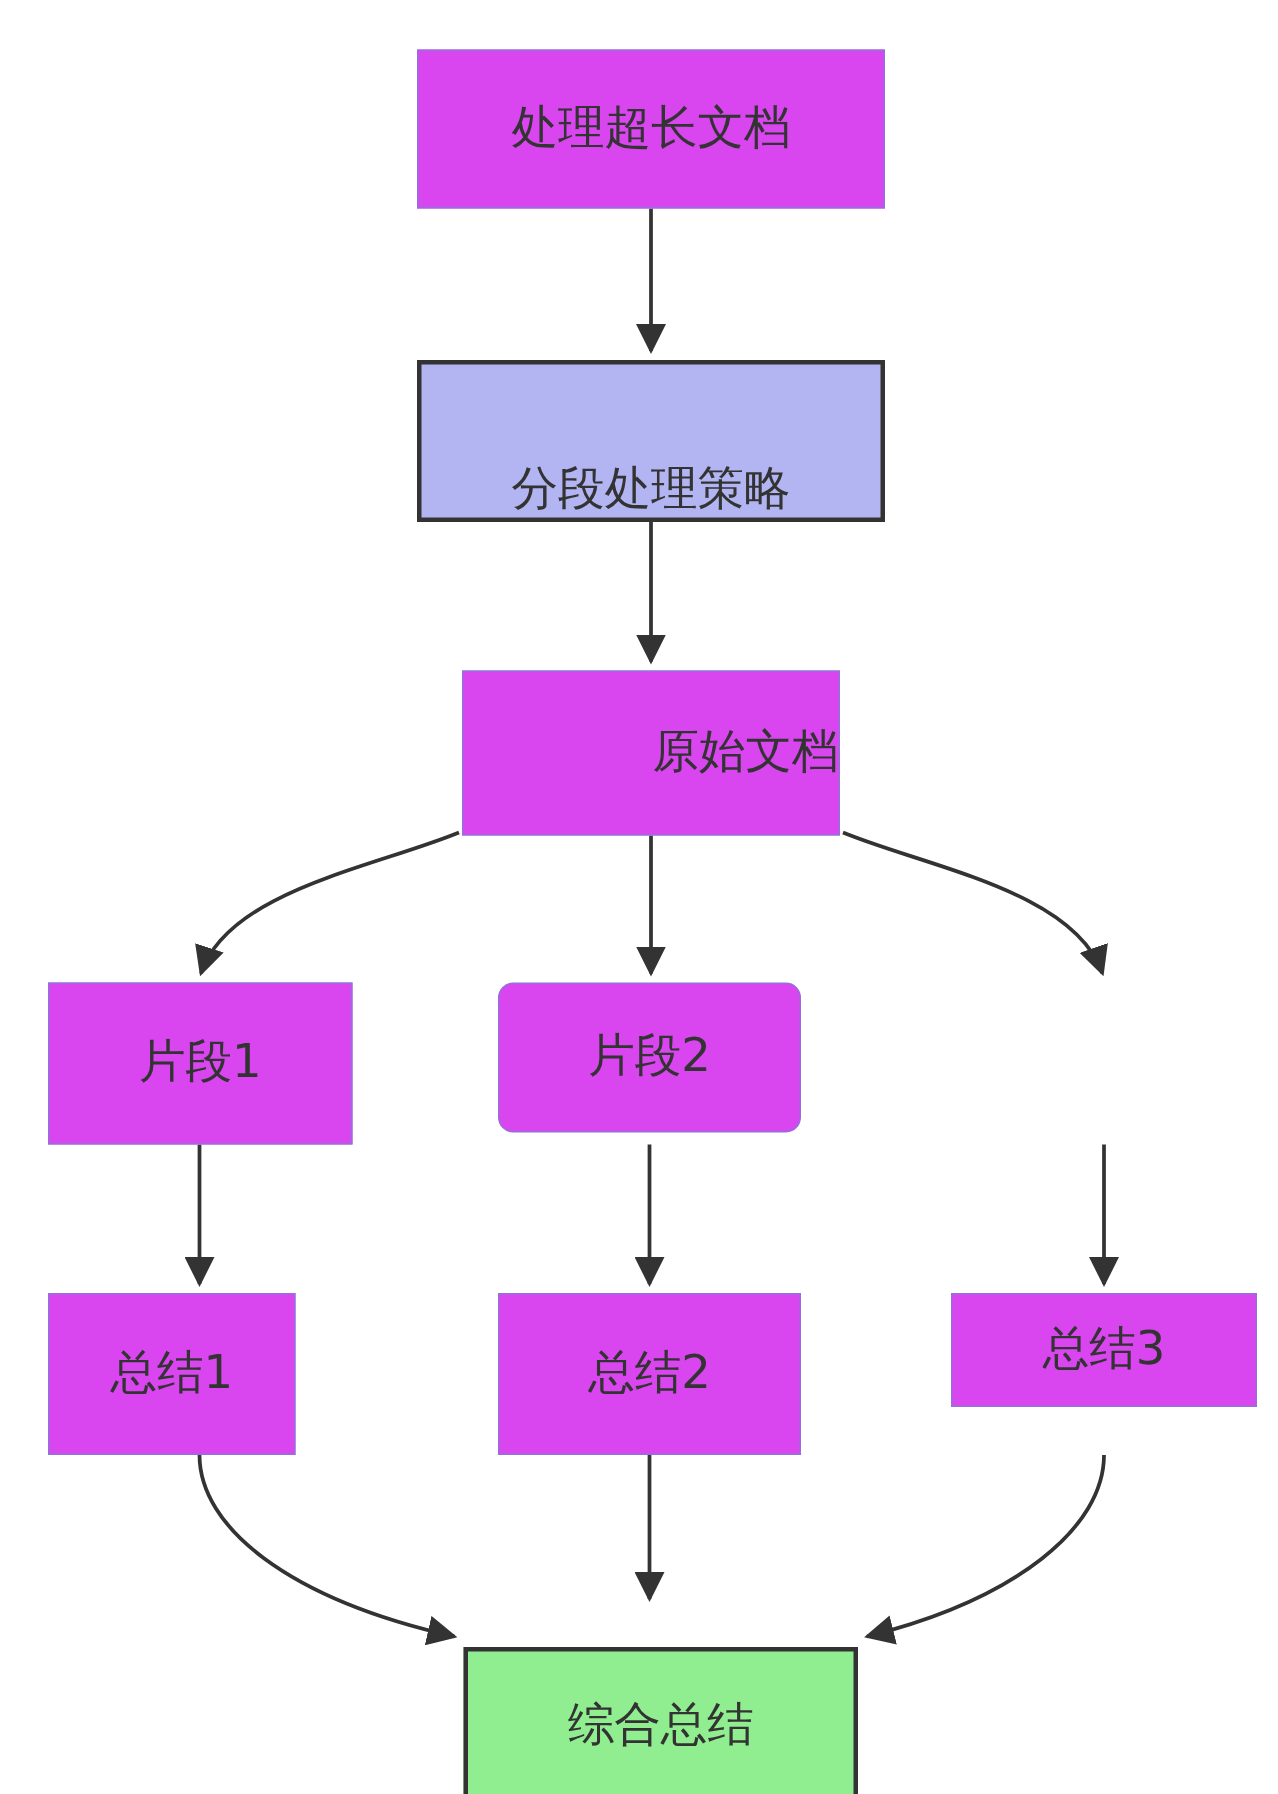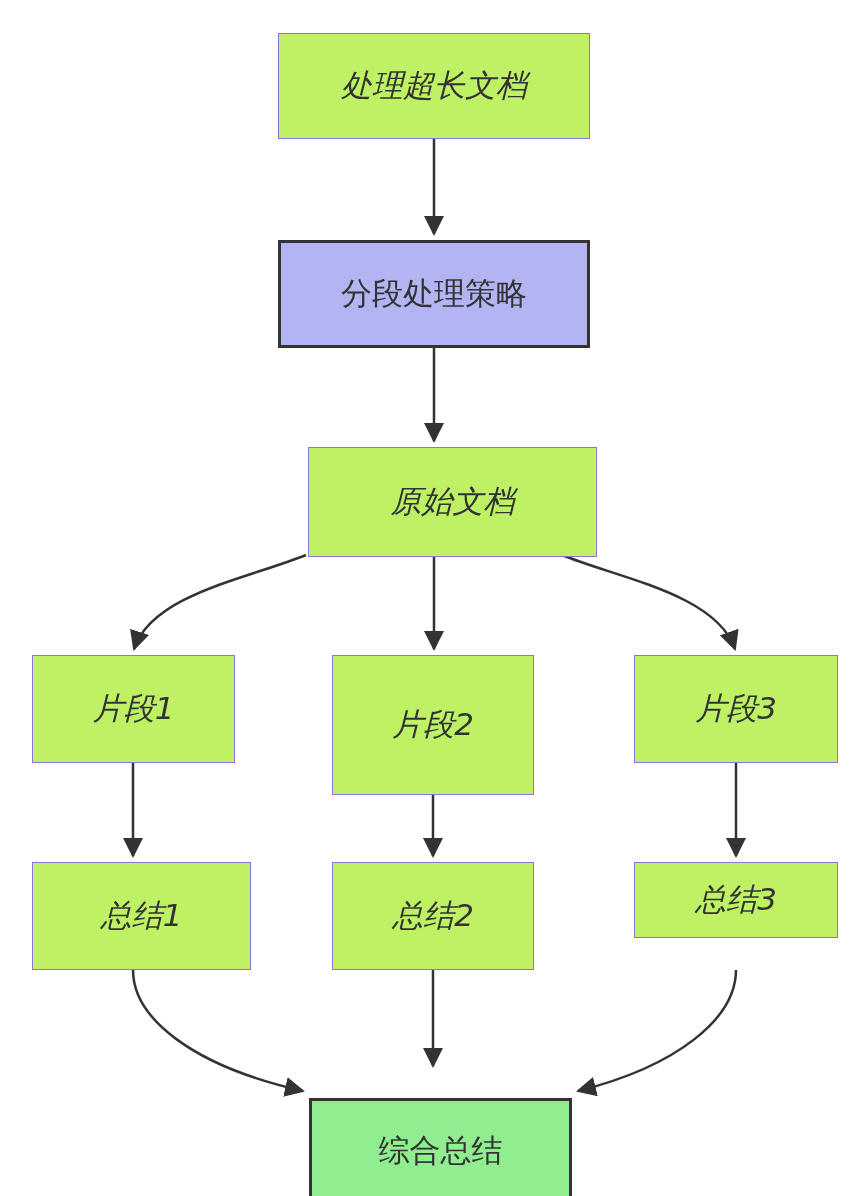--- a/index.html
+++ b/index.html
@@ -29,41 +29,40 @@
     display: flex;
     align-items: center;
     justify-content: center;
     font-size: 31px;
     line-height: 1.2;
     color: #333333;
     text-align: center;
     white-space: nowrap;
   }
   .node--light {
-    background: #bef264;
+    background: #d946ef;
     border: 1.5px solid #9370DB;
-    font-style: italic;
   }
   .node--highlight {
     background: #b2b5f2;
     border: 3.5px solid #333333;
   }
   .node--final {
     background: #90EE90;
     border: 3.5px solid #333333;
     margin-top: 26px;
   }
   
   #n-start    { left: 278px; top: 33px;   width: 312px; height: 106px; }
-  #n-strategy { left: 278px; top: 240px;  width: 312px; height: 108px; }
-  #n-source   { left: 308px; top: 447px;  width: 289px; height: 110px; }
+  #n-strategy { left: 278px; top: 240px;  width: 312px; height: 108px; align-items: flex-end; }
+  #n-source   { left: 308px; top: 447px;  width: 252px; height: 110px; justify-content: flex-end; }
   #n-frag1    { left: 32px;  top: 655px;  width: 203px; height: 108px; }
-  #n-frag2    { left: 332px; top: 655px;  width: 202px; height: 140px; }
+  #n-frag2    { left: 332px; top: 655px;  width: 202px; height: 100px; border-radius: 10px; }
   #n-frag3    { left: 634px; top: 655px;  width: 204px; height: 108px; }
-  #n-sum1     { left: 32px;  top: 862px;  width: 219px; height: 108px; }
+  #n-sum1     { left: 32px;  top: 862px;  width: 165px; height: 108px; }
   #n-sum2     { left: 332px; top: 862px;  width: 202px; height: 108px; }
   #n-sum3     { left: 634px; top: 862px;  width: 204px; height: 76px; }
   #n-final    { left: 309px; top: 1072px; width: 263px; height: 106px; }
 </style>
 </head>
 <body>
 
 <div class="canvas">
 
   <svg class="edges-layer" width="852" height="1196" viewBox="0 0 852 1196" xmlns="http://www.w3.org/2000/svg">
@@ -100,23 +99,20 @@
   </div>
 
   <div id="n-frag1" class="node node--light">
     <span>片段1</span>
   </div>
 
   <div id="n-frag2" class="node node--light">
     <span>片段2</span>
   </div>
 
-  <div id="n-frag3" class="node node--light">
-    <span>片段3</span>
-  </div>
 
   <div id="n-sum1" class="node node--light">
     <span>总结1</span>
   </div>
 
   <div id="n-sum2" class="node node--light">
     <span>总结2</span>
   </div>
 
   <div id="n-sum3" class="node node--light">

